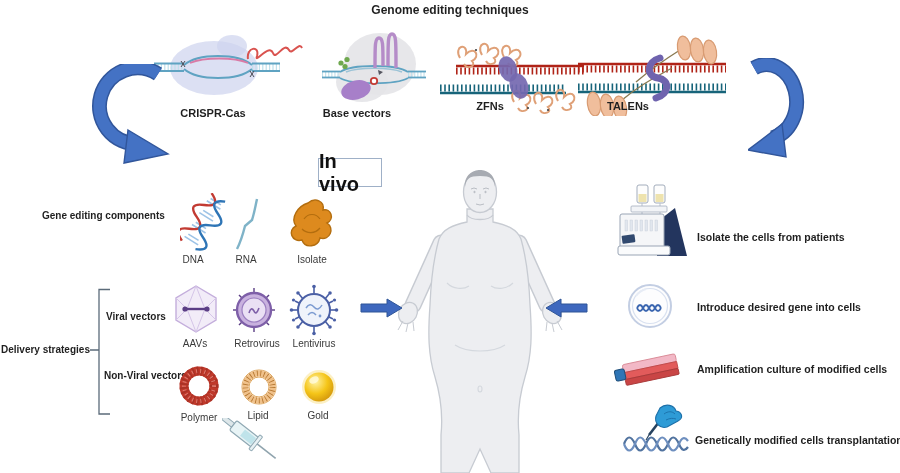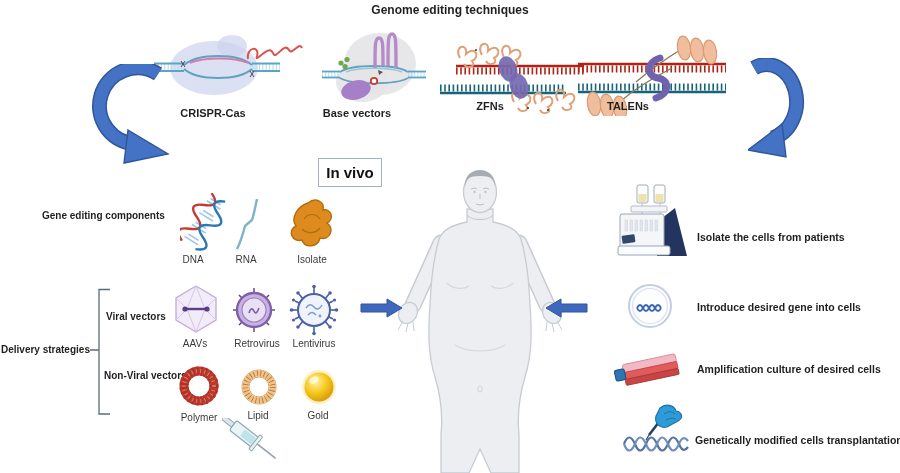--- a/index.html
+++ b/index.html
@@ -6,21 +6,21 @@
   body{font-family:"Liberation Sans",sans-serif;background:#fff;}
   #canvas{position:relative;width:900px;height:473px;background:#ffffff;overflow:hidden;}
   .abs{position:absolute;}
   .c{transform:translateX(-50%);white-space:nowrap;text-align:center;}
   .ttl{font-size:12px;font-weight:bold;color:#1f1f1f;}
   .tech-label{font-size:11px;font-weight:bold;color:#1f1f1f;}
   .head{font-size:10px;font-weight:bold;color:#1f1f1f;white-space:nowrap;}
   .sub{font-size:10px;color:#3a3a3a;white-space:nowrap;}
   .step-label{font-size:10.5px;font-weight:bold;color:#1f1f1f;white-space:nowrap;}
   .vbox{border:1.4px solid #9FB0C7;background:#fff;display:flex;align-items:center;justify-content:center;
-        font-size:15px;font-weight:bold;color:#111;}
+        font-size:20px;font-weight:bold;color:#111;}
   svg{display:block;}
 </style>
 </head>
 <body>
 
 <div id="canvas">
 
   <div class="abs c ttl" style="left:450px;top:3px;">Genome editing techniques</div>
 
   <svg class="abs" style="left:150px;top:28px;" width="165" height="78" viewBox="0 0 165 78">
@@ -343,21 +343,21 @@
   <div class="abs step-label" style="left:697px;top:301px;">Introduce desired gene into cells</div>
 
   <svg class="abs" style="left:614px;top:349px;" width="74" height="42" viewBox="0 0 74 42">
     <g transform="rotate(-12 37 22)">
       <rect x="10" y="10" width="54" height="8" rx="2" fill="#F2B8C6" stroke="#D98A96" stroke-width="0.9"></rect>
       <rect x="10" y="18" width="54" height="7" fill="#E25B5B" stroke="#C24949" stroke-width="0.9"></rect>
       <rect x="10" y="25" width="54" height="6" rx="1" fill="#C94545" stroke="#A93B3B" stroke-width="0.9"></rect>
       <rect x="1" y="14" width="10" height="11" rx="2" fill="#2E75B6" stroke="#1F4E79" stroke-width="1"></rect>
     </g>
   </svg>
-  <div class="abs step-label" style="left:697px;top:363px;">Amplification culture of desired cells</div>
+  <div class="abs step-label" style="left:697px;top:363px;">Amplification culture of modified cells</div>
 
   <svg class="abs" style="left:622px;top:402px;" width="70" height="56" viewBox="0 0 70 56">
     <path d="M 2,42 q 5,-13 11,0 q 5,13 11,0 q 5,-13 11,0 q 5,13 11,0 q 5,-13 11,0 q 4,10 9,3" fill="none" stroke="#51739F" stroke-width="2.2"></path>
     <path d="M 2,42 q 5,13 11,0 q 5,-13 11,0 q 5,13 11,0 q 5,-13 11,0 q 5,13 11,0 q 4,-10 9,-3" fill="none" stroke="#6E8FBF" stroke-width="2.2"></path>
     <path d="M 37,20 L 27,33" stroke="#26425F" stroke-width="2.6"></path>
     <path d="M 27,33 L 24,38" stroke="#26425F" stroke-width="1.2"></path>
     <path d="M 38,6 C 44,1 52,3 54,9 C 60,10 62,16 56,19 L 45,25 C 38,27 32,21 34,14 Z" fill="#2E9BD6" stroke="#1B6FA8" stroke-width="1.1"></path>
     <path d="M 42,12 C 46,9 50,9 53,12 M 44,18 C 48,16 51,16 54,17" fill="none" stroke="#1B6FA8" stroke-width="0.9"></path>
   </svg>
   <div class="abs step-label" style="left:695px;top:434px;">Genetically modified cells transplantation</div>

